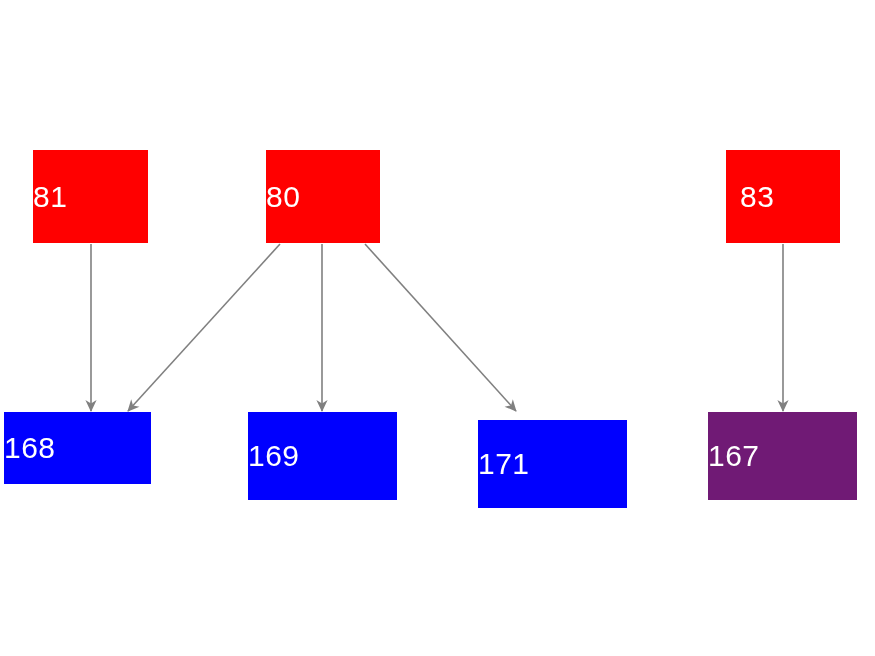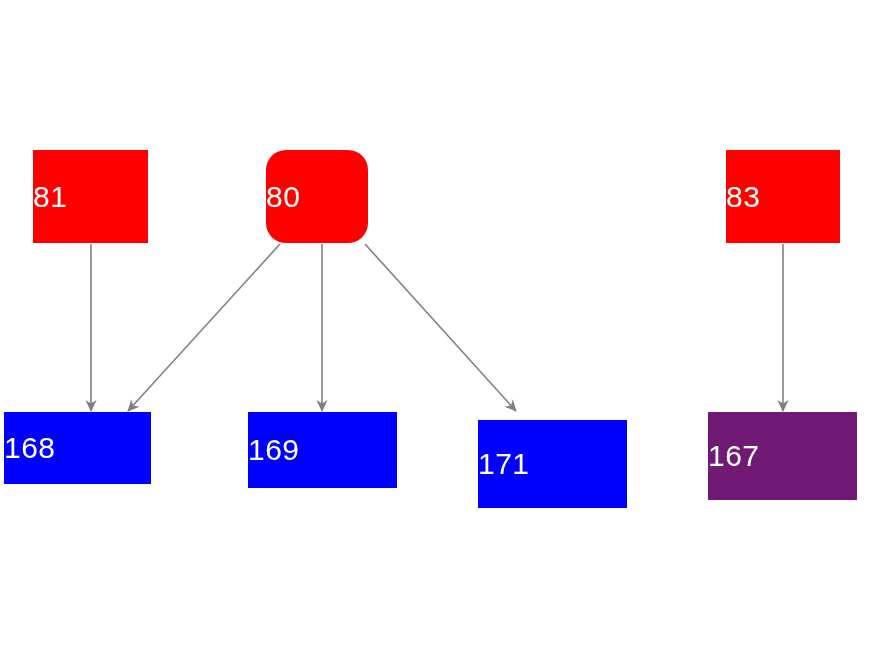--- a/index.html
+++ b/index.html
@@ -56,30 +56,30 @@
         <line x1="322" y1="244" x2="322" y2="411" stroke="#808080" stroke-width="1.6" marker-end="url(#stealth-head)"></line>
         <line x1="365" y1="244" x2="516" y2="411" stroke="#808080" stroke-width="1.6" marker-end="url(#stealth-head)"></line>
         <line x1="783" y1="244" x2="783" y2="411" stroke="#808080" stroke-width="1.6" marker-end="url(#stealth-head)"></line>
       </g>
   </svg>
 
   <div id="node-group">
       <div class="node red" style="left: 33px; top: 150px; width: 115px; height: 93px; background: rgb(255, 0, 0);">
         <span class="node-label">81</span>
       </div>
-      <div class="node red" style="left: 266px; top: 150px; width: 102px; height: 93px; background: rgb(255, 0, 0); border-radius: 20px;">
+      <div class="node red" style="left: 266px; top: 150px; width: 114px; height: 93px; background: rgb(255, 0, 0);">
         <span class="node-label">80</span>
       </div>
-      <div class="node red" style="left: 726px; top: 150px; width: 114px; height: 93px; background: rgb(255, 0, 0);">
+      <div class="node red" style="left: 726px; top: 150px; width: 114px; height: 93px; background: rgb(255, 0, 0); padding-left: 14px;">
         <span class="node-label">83</span>
       </div>
       <div class="node blue" style="left: 4px; top: 412px; width: 147px; height: 72px; background: rgb(0, 0, 255);">
         <span class="node-label">168</span>
       </div>
-      <div class="node blue" style="left: 248px; top: 412px; width: 149px; height: 76px; background: rgb(0, 0, 255);">
+      <div class="node blue" style="left: 248px; top: 412px; width: 149px; height: 88px; background: rgb(0, 0, 255);">
         <span class="node-label">169</span>
       </div>
       <div class="node blue" style="left: 478px; top: 412px; width: 149px; height: 88px; background: rgb(0, 0, 255); margin-top: 8px;">
         <span class="node-label">171</span>
       </div>
       <div class="node blue" style="left: 708px; top: 412px; width: 149px; height: 88px; background: #701a75;">
         <span class="node-label">167</span>
       </div>
     </div>
 

